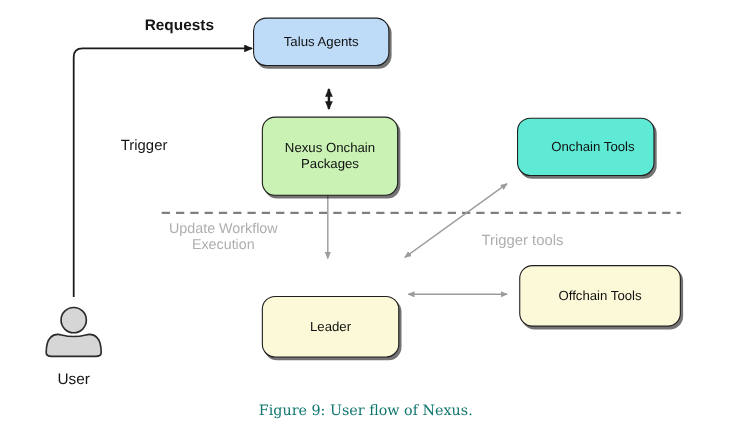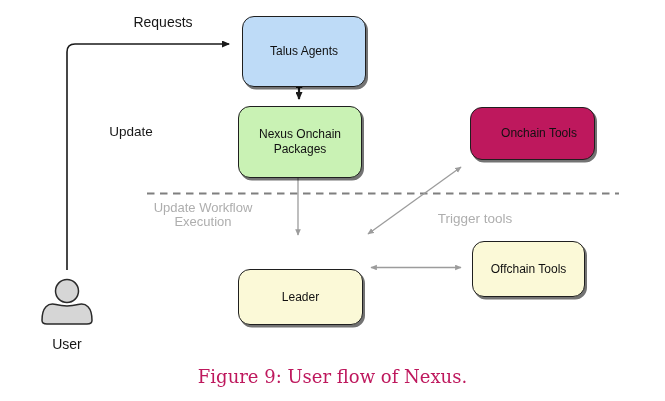--- a/index.html
+++ b/index.html
@@ -14,40 +14,40 @@
     position: absolute;
     display: flex; align-items: center; justify-content: center;
     text-align: center;
     border: 1.6px solid #1f1f1f;
     border-radius: 12px;
     box-shadow: 2px 2.5px 0 rgba(0,0,0,0.55);
     font-size: 12px; font-weight: 500; color: #111;
     line-height: 1.25;
     padding: 4px 10px;
   }
-  .node-talus          { left: 242px; top: 16px;  width: 124px; height: 71px; }
+  .node-talus          { left: 230px; top: 16px;  width: 124px; height: 44px; }
   .node-nexus          { left: 238px; top: 106px; width: 124px; height: 72px; }
   .node-onchain-tools  { left: 470px; top: 107px; width: 125px; height: 53px; }
   .node-leader         { left: 238px; top: 241px; width: 125px; height: 56px; margin-top: 28px; }
-  .node-offchain-tools { left: 472px; top: 241px; width: 113px; height: 56px; }
+  .node-offchain-tools { left: 472px; top: 241px; width: 147px; height: 56px; }
 
   .lbl { position: absolute; color: #161616; }
-  .lbl-requests { left: 120px; top: 14px;  width: 86px;  text-align: center; font-size: 14px; font-weight: 400; }
+  .lbl-requests { left: 120px; top: 14px;  width: 86px;  text-align: center; font-size: 14px; font-weight: 700; }
   .lbl-onchain  { left: 84px;  top: 124px; width: 94px;  text-align: center; font-size: 13.5px; font-weight: 500; }
   .lbl-offchain { left: 86px;  top: 257px; width: 94px;  text-align: center; font-size: 13.5px; font-weight: 500; }
   .lbl-user     { left: 39px;  top: 336px; width: 56px;  text-align: center; font-size: 14px;   font-weight: 500; }
   .lbl-muted    { color: #aeaeae; font-weight: 500; }
   .lbl-update   { left: 144px; top: 201px; width: 118px; text-align: center; font-size: 13px; line-height: 1.08; }
   .lbl-trigger  { left: 414px; top: 211px; width: 122px; text-align: center; font-size: 13.5px; }
 
   .caption {
     position: absolute; left: 0; top: 366px; width: 665px;
     text-align: center;
     font-family: "DejaVu Serif", serif;
-    font-size: 18px; color: #be185d;
+    font-size: 13px; color: #0f766e;
   }
 </style>
 </head>
 <body>
 
 <div class="stage">
 
   <svg class="wires" viewBox="0 0 665 401">
     <defs>
       <marker id="ab" viewBox="0 0 8 7" markerWidth="8" markerHeight="7" refX="7" refY="3.5" orient="auto-start-reverse" markerUnits="userSpaceOnUse">
@@ -78,35 +78,35 @@
   </svg>
 
   <div class="node node-talus" style="background-color: rgb(190, 219, 247);">
     <span>Talus Agents</span>
   </div>
 
   <div class="node node-nexus" style="background-color: rgb(201, 242, 180);">
     <span>Nexus Onchain Packages</span>
   </div>
 
-  <div class="node node-onchain-tools" style="background-color: #be185d; padding-left: 23px;">
+  <div class="node node-onchain-tools" style="background-color: #5eead4; padding-left: 23px;">
     <span>Onchain Tools</span>
   </div>
 
   <div class="node node-leader" style="background-color: rgb(251, 249, 215);">
     <span>Leader</span>
   </div>
 
   <div class="node node-offchain-tools" style="background-color: rgb(251, 249, 215);">
     <span>Offchain Tools</span>
   </div>
 
   <div class="lbl lbl-requests">Requests</div>
 
-  <div class="lbl lbl-onchain">Update</div>
+  <div class="lbl lbl-onchain">Trigger</div>
 
 
   <div class="lbl lbl-muted lbl-trigger">Trigger tools</div>
 
   <div class="lbl lbl-muted lbl-update">Update Workflow Execution</div>
 
   <div class="lbl lbl-user">User</div>
 
   <div class="caption">Figure 9: User flow of Nexus.</div>
 

